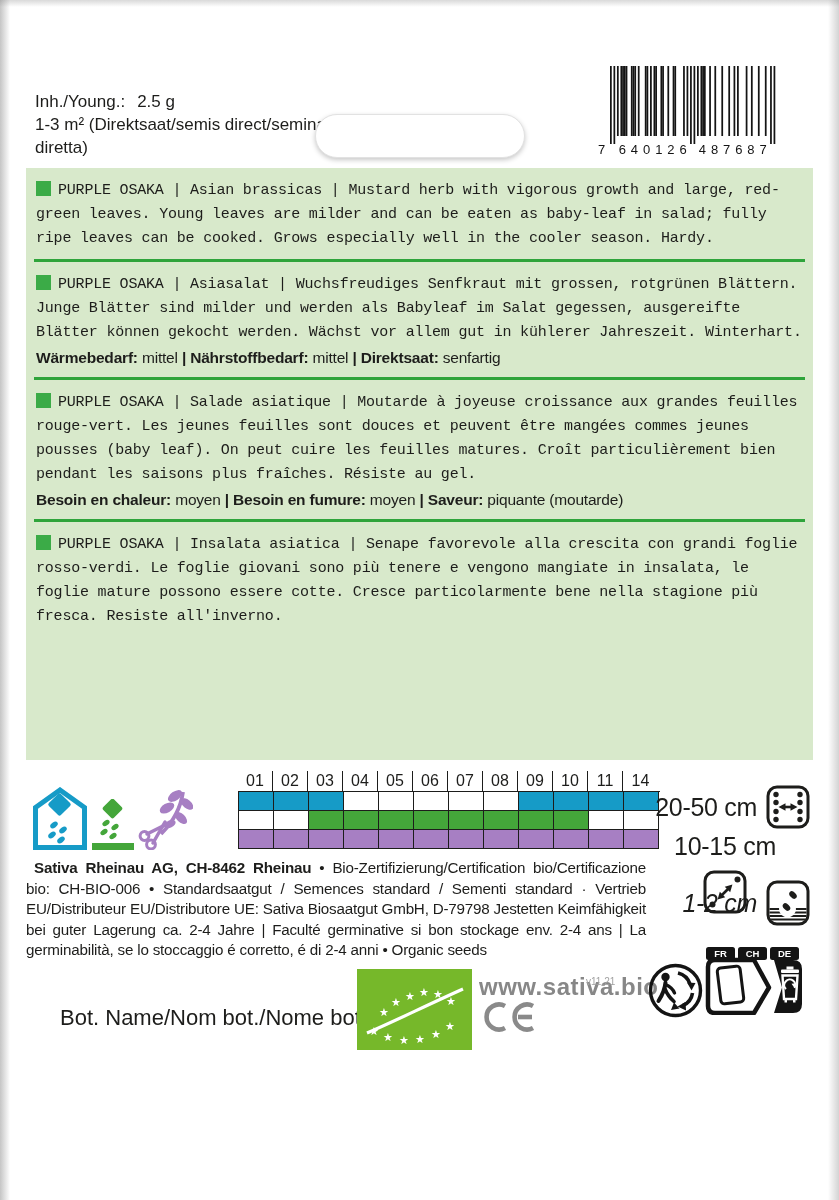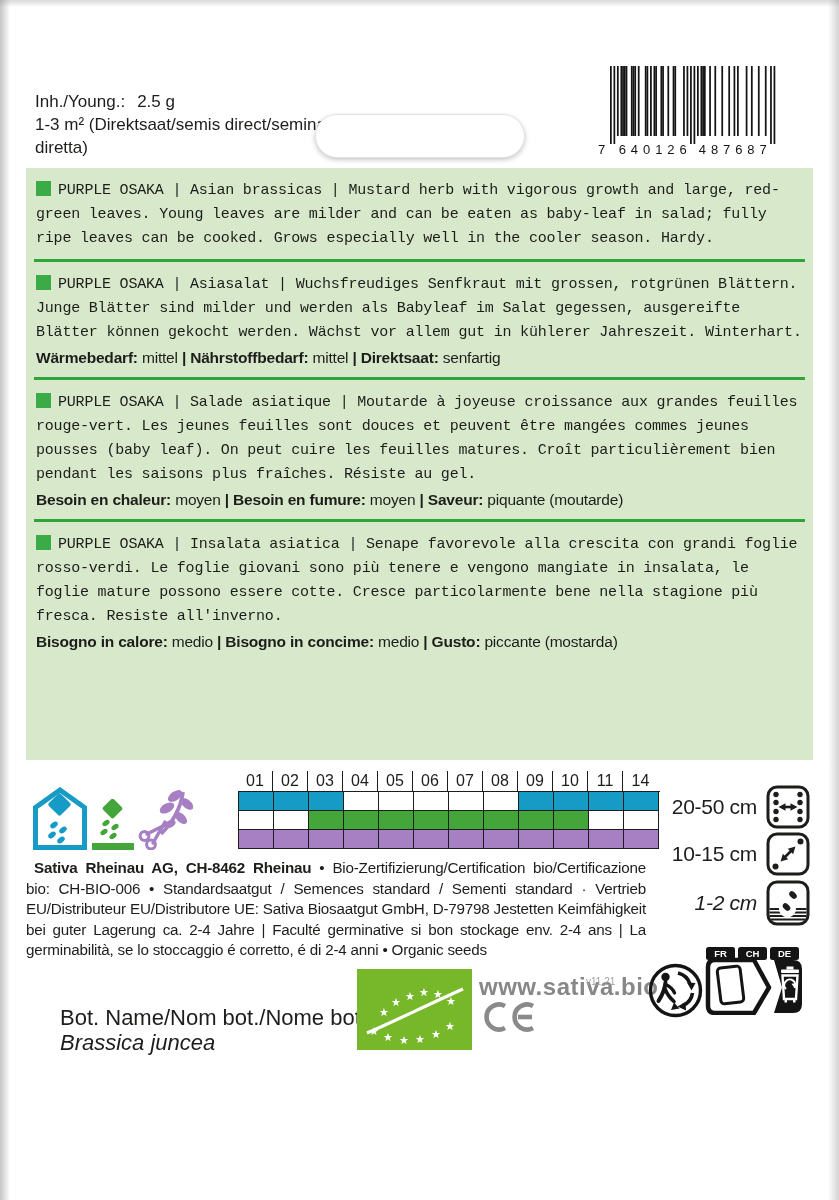--- a/index.html
+++ b/index.html
@@ -38,21 +38,21 @@
   .cal { position:absolute; left:201px; top:771px;margin-left:37px; }
   .cal-head-row { display:flex; }
   .cal-head { width:35px; height:20px; font-size:16px; line-height:20px; text-align:center; border-right:1.3px solid #1d1d1b; }
   .cal-head.last { border-right:none; }
   .cal-grid { display:grid; grid-template-columns:repeat(12,35px); grid-auto-rows:19px;
     border-top:1.5px solid #1d1d1b; border-left:1.5px solid #1d1d1b; width:422px; }
   .cal-cell { border-right:1.5px solid #1d1d1b; border-bottom:1.5px solid #1d1d1b; }
 
   .cal-icon { position:absolute; }
   .measure-row { position:absolute; left:640px; width:170px; display:flex; align-items:center; justify-content:flex-end; gap:9px; }
-  .measure-label { font-size:21px; letter-spacing:-0.3px; white-space:nowrap; }
+  .measure-label { font-size:25px; letter-spacing:-0.3px; white-space:nowrap; }
 
   .footer-text { position:absolute; left:26px; top:858px; width:620px; font-size:15.2px;
     line-height:20.5px; letter-spacing:-0.2px; text-align:justify; }
   .footer-text b { font-weight:bold;margin-left:8px; }
 
   .bot-name { position:absolute; left:60px; top:1005px; font-size:22px; line-height:25px; }
   .bot-name .latin { font-style:italic; }
 
   .eu-logo { position:absolute; left:357px; top:969px; }
   .website { position:absolute; left:479px; top:973px; font-size:24px; font-weight:bold; color:#878787; letter-spacing:.5px; }
@@ -135,21 +135,20 @@
         <p class="specs"><b>Wärmebedarf: </b>mittel<b> | </b><b>Nährstoffbedarf: </b>mittel<b> | </b><b>Direktsaat: </b>senfartig</p>
       </div>
       <div class="sep-line"></div>
       <div class="section">
         <p class="intro"><span class="bullet"></span>PURPLE OSAKA | Salade asiatique | Moutarde à joyeuse croissance aux grandes feuilles rouge-vert. Les jeunes feuilles sont douces et peuvent être mangées commes jeunes pousses (baby leaf). On peut cuire les feuilles matures. Croît particulièrement bien pendant les saisons plus fraîches. Résiste au gel.</p>
         <p class="specs"><b>Besoin en chaleur: </b>moyen<b> | </b><b>Besoin en fumure: </b>moyen<b> | </b><b>Saveur: </b>piquante (moutarde)</p>
       </div>
       <div class="sep-line"></div>
       <div class="section">
         <p class="intro"><span class="bullet"></span>PURPLE OSAKA | Insalata asiatica | Senape favorevole alla crescita con grandi foglie rosso-verdi. Le foglie giovani sono più tenere e vengono mangiate in insalata, le foglie mature possono essere cotte. Cresce particolarmente bene nella stagione più fresca. Resiste all'inverno.</p>
-        <p class="specs"><b>Bisogno in calore: </b>medio<b> | </b><b>Bisogno in concime: </b>medio<b> | </b><b>Gusto: </b>piccante (mostarda)</p>
       </div>
     </div>
 </div>
 
 <svg class="cal-icon" style="left:33px; top:787px;" width="54" height="63" viewBox="0 0 54 63">
   <polygon points="27,3 51.5,20.5 51.5,60.5 2.5,60.5 2.5,20.5" fill="none" stroke="#169bc7" stroke-width="5" stroke-linejoin="miter"></polygon>
   <rect x="18" y="9" width="17" height="17" rx="2" transform="rotate(45 26.5 17.5)" fill="#169bc7"></rect>
   <ellipse cx="21" cy="38" rx="4.2" ry="2.6" transform="rotate(-35 21 38)" fill="#169bc7"></ellipse>
   <ellipse cx="30" cy="43" rx="4.2" ry="2.6" transform="rotate(-35 30 43)" fill="#169bc7"></ellipse>
   <ellipse cx="19" cy="48" rx="4.2" ry="2.6" transform="rotate(-35 19 48)" fill="#169bc7"></ellipse>
@@ -241,21 +240,21 @@
       <circle cx="10" cy="34.5" r="2.7" fill="#1d1d1b"></circle>
     <circle cx="34" cy="9.5" r="2.7" fill="#1d1d1b"></circle>
       <circle cx="34" cy="17.5" r="2.7" fill="#1d1d1b"></circle>
     <circle cx="34" cy="26.5" r="2.7" fill="#1d1d1b"></circle>
       <circle cx="34" cy="34.5" r="2.7" fill="#1d1d1b"></circle>
     <line x1="18" y1="22" x2="26" y2="22" stroke="#1d1d1b" stroke-width="2.6"></line>
     <polygon points="12.5,22 19.5,18.2 19.5,25.8" fill="#1d1d1b"></polygon>
     <polygon points="31.5,22 24.5,18.2 24.5,25.8" fill="#1d1d1b"></polygon>
   </svg>
 </div>
-<div class="measure-row" style="top:832px;">
+<div class="measure-row" style="top:832px;flex-direction:column;">
   <span class="measure-label">10-15 cm</span>
   <svg width="44" height="44" viewBox="0 0 44 44">
     <rect x="2" y="2" width="40" height="40" rx="9" fill="#fff" stroke="#1d1d1b" stroke-width="3"></rect>
     <circle cx="34.5" cy="9.5" r="3" fill="#1d1d1b"></circle>
     <circle cx="9.5" cy="34.5" r="3" fill="#1d1d1b"></circle>
     <g transform="rotate(-45 22 22)">
       <line x1="17" y1="22" x2="27" y2="22" stroke="#1d1d1b" stroke-width="2.6"></line>
       <polygon points="11.5,22 18.5,18.2 18.5,25.8" fill="#1d1d1b"></polygon>
       <polygon points="32.5,22 25.5,18.2 25.5,25.8" fill="#1d1d1b"></polygon>
     </g>
@@ -277,21 +276,20 @@
     <ellipse cx="27" cy="15" rx="4.4" ry="2.9" transform="rotate(45 27 15)" fill="#1d1d1b"></ellipse>
     <ellipse cx="20.5" cy="27" rx="4.4" ry="2.9" transform="rotate(45 20.5 27)" fill="#1d1d1b"></ellipse>
     <rect x="2" y="2" width="40" height="42" rx="9" fill="none" stroke="#1d1d1b" stroke-width="3"></rect>
   </svg>
 </div>
 
 <p class="footer-text"><b>Sativa Rheinau AG, CH-8462 Rheinau</b><span> • Bio-Zertifizierung/Certification bio/Certificazione bio: CH-BIO-006 • Standardsaatgut / Semences standard / Sementi standard · Vertrieb EU/Distributeur EU/Distributore UE: Sativa Biosaatgut GmbH, D-79798 Jestetten Keimfähigkeit bei guter Lagerung ca. 2-4 Jahre | Faculté germinative si bon stockage env. 2-4 ans | La germinabilità, se lo stoccaggio é corretto, é di 2-4 anni • Organic seeds</span></p>
 
 <div class="bot-name">
   <div>Bot. Name/Nom bot./Nome bot.:</div>
-  <div class="latin">Brassica juncea</div>
 </div>
 
 <svg class="eu-logo" width="115" height="81" viewBox="0 0 115 81">
   <rect x="0" y="0" width="115" height="81" fill="#76b82a"></rect>
   <path d="M10,64 C36,53 68,37 106,20" fill="none" stroke="#fff" stroke-width="3.2"></path>
   <g fill="#fff" text-anchor="middle" font-family="DejaVu Sans" font-size="11">
     <text x="17" y="66">★</text>
       <text x="31" y="72">★</text>
       <text x="47" y="75">★</text>
     <text x="63" y="74">★</text>

